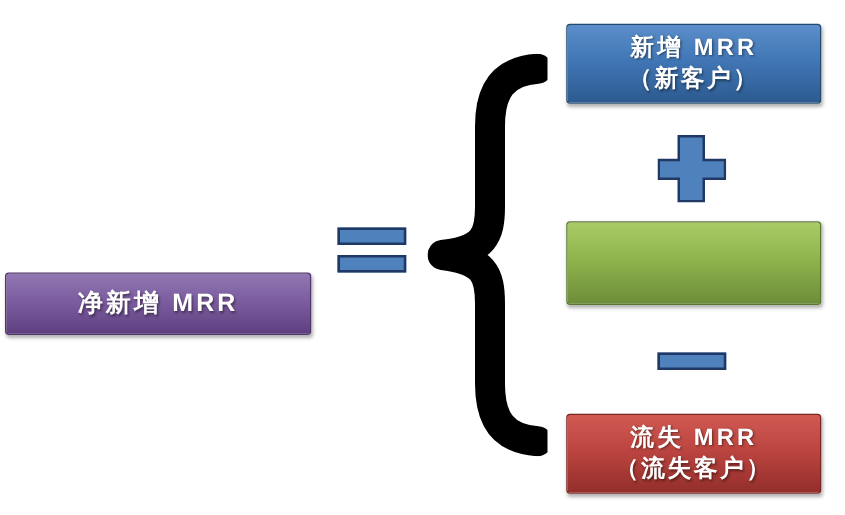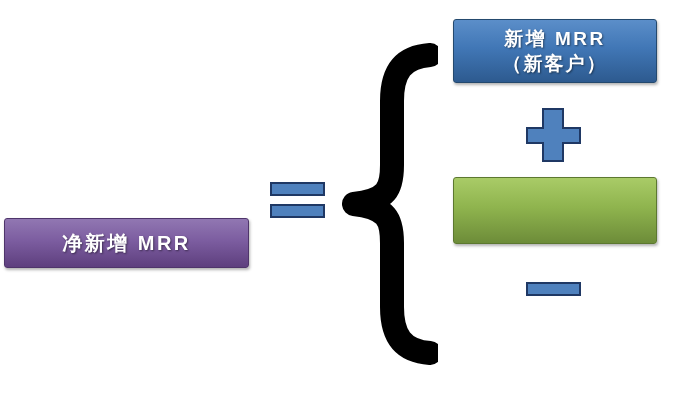--- a/index.html
+++ b/index.html
@@ -131,14 +131,18 @@
 
   <svg class="plus-svg" viewBox="0 0 55 54" aria-hidden="true">
     <path d="M 17 1 L 37 1 L 37 20 L 54 20 L 54 35 L 37 35 L 37 53 L 17 53 L 17 35 L 1 35 L 1 20 L 17 20 Z"></path>
   </svg>
 
   <div class="box box-green">
   </div>
 
   <div class="minus"></div>
 
+  <div class="box box-red">
+    <span class="line1">流失 MRR</span>
+    <span class="line2">（流失客户）</span>
+  </div>
 
 </div>
 
 </body></html>

